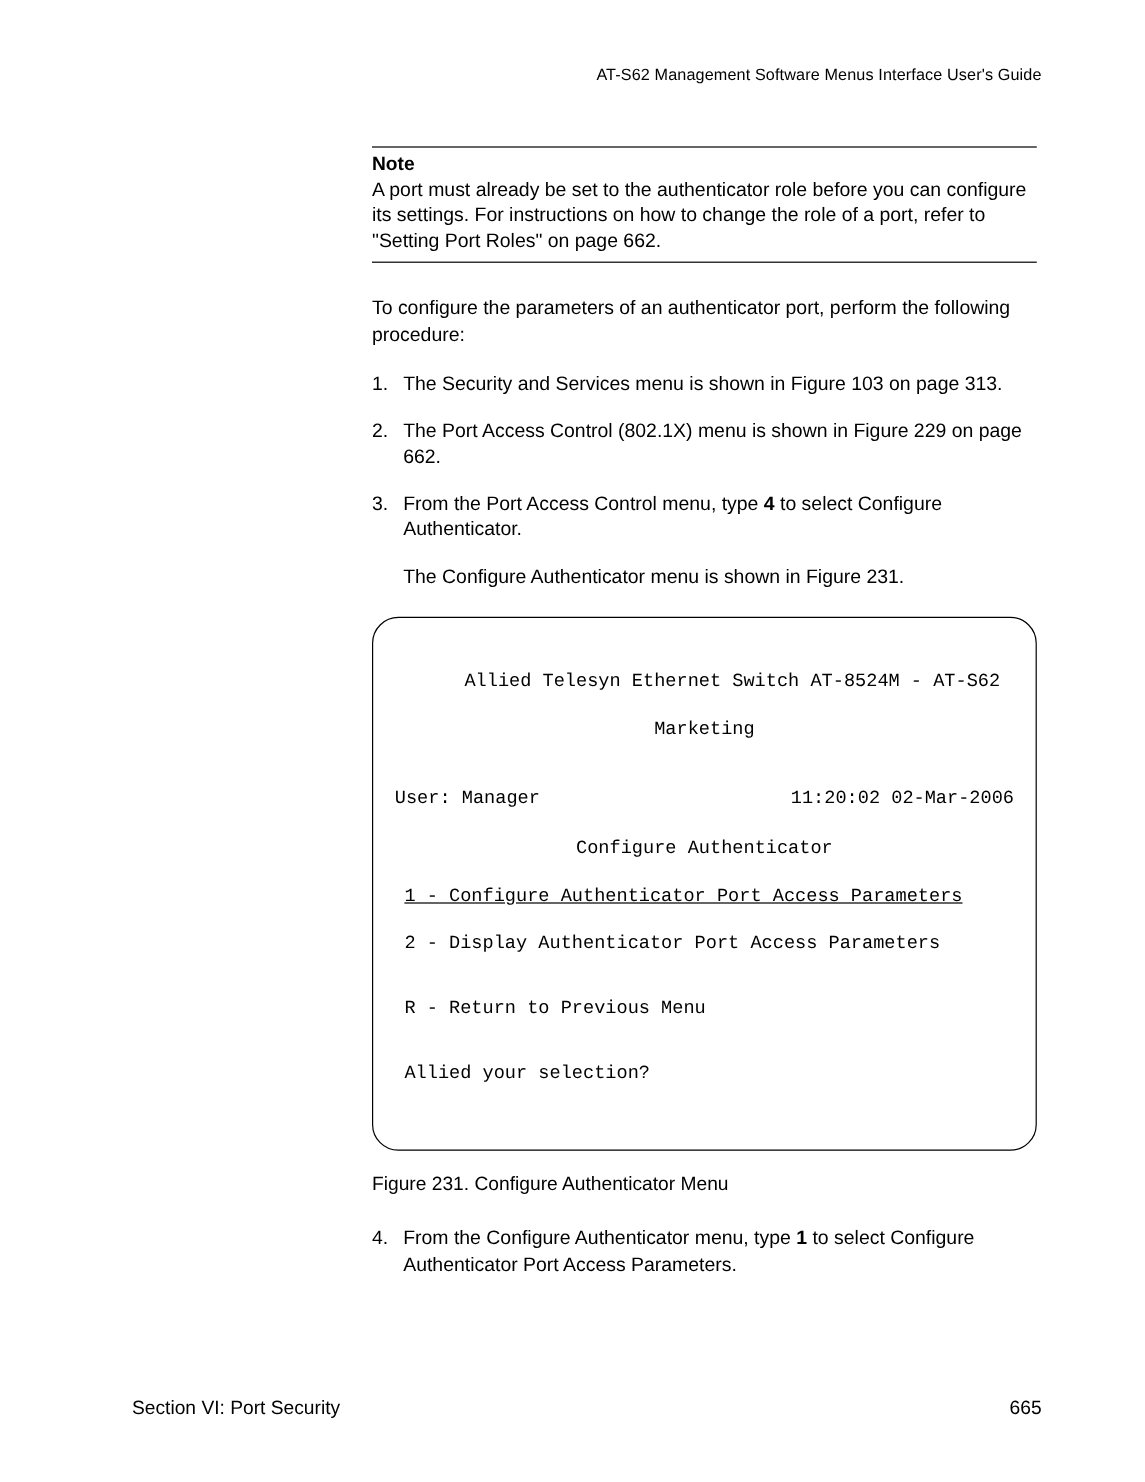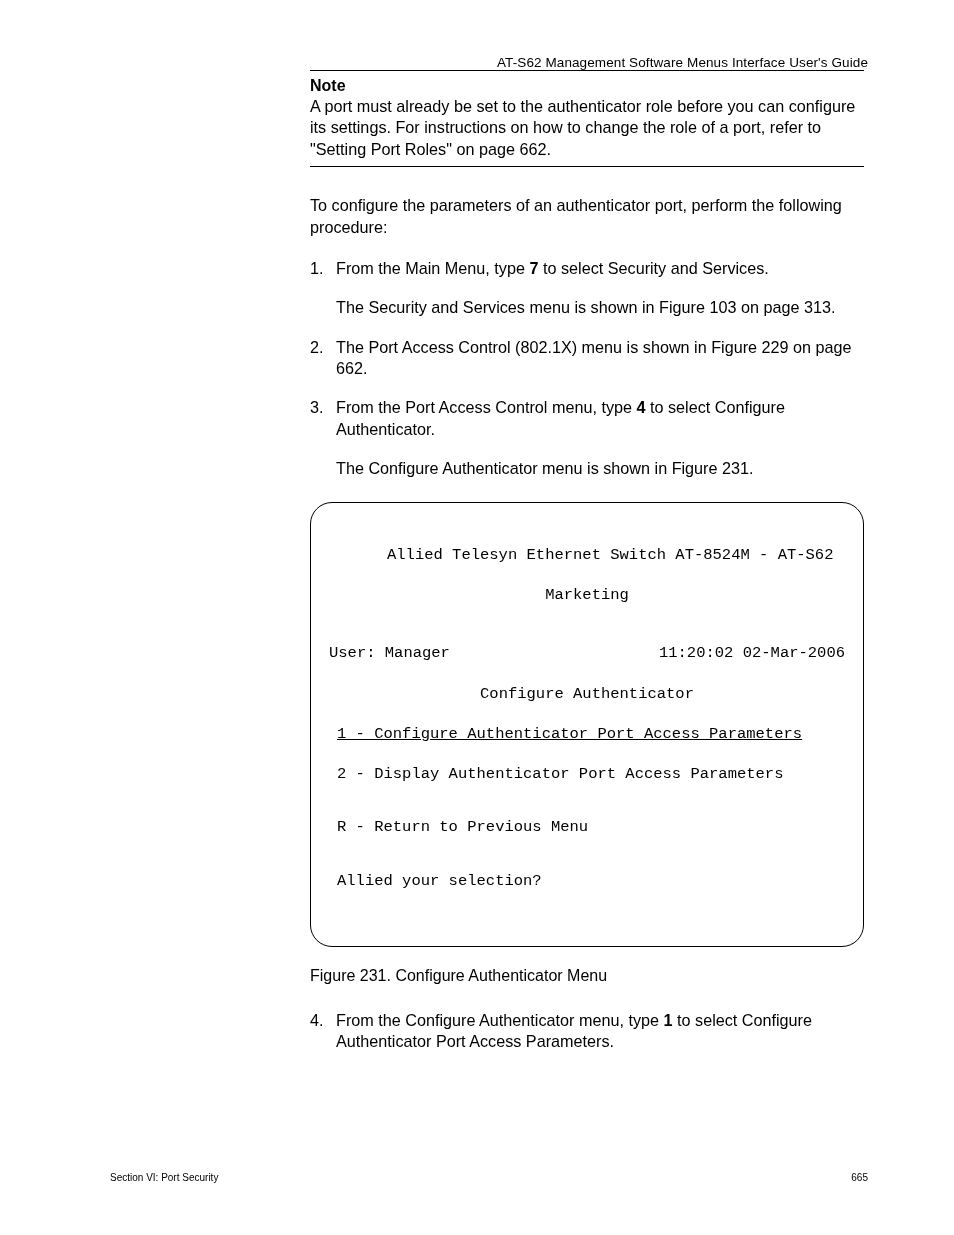--- a/index.html
+++ b/index.html
@@ -16,20 +16,21 @@
   .page {
     position: relative;
     width: 954px;
     height: 1235px;
     box-sizing: border-box;
     padding: 55px 86px 0 110px;
   }
   .running-header {
     text-align: right;
     font-size: 13.5px;
+    margin-bottom: 52px;
     letter-spacing: 0.1px;
   }
   h1.section-title {
     font-family: "Times New Roman", Times, serif;
     font-weight: bold;
     font-size: 27px;
     margin: 0 0 4px 0;
     padding-bottom: 8px;
     border-bottom: 1.5px solid #000;
   }
@@ -106,21 +107,21 @@
     font-size: 16px;
     margin: 18px 0 24px 0;
   }
   .footer {
     position: absolute;
     bottom: 52px;
     left: 110px;
     right: 86px;
     display: flex;
     justify-content: space-between;
-    font-size: 10px;
+    font-size: 16px;
   }
 </style>
 </head>
 <body>
 
 <div class="page">
 
   <div class="running-header">AT-S62 Management Software Menus Interface User's Guide</div>
 
 
@@ -128,21 +129,20 @@
 
     <div class="note-box">
       <div class="note-label">Note</div>
       <div class="note-body">A port must already be set to the authenticator role before you can configure its settings. For instructions on how to change the role of a port, refer to "Setting Port Roles" on page 662.</div>
     </div>
 
     <div class="intro">To configure the parameters of an authenticator port, perform the following procedure:</div>
 
     <ol class="steps">
       <li>
-        <span><span>From the Main Menu, type </span><span class="bold">7</span><span> to select Security and Services.</span></span>
         <div class="step-sub">The Security and Services menu is shown in Figure 103 on page 313.</div>
       </li>
       <li>
         <div class="step-sub">The Port Access Control (802.1X) menu is shown in Figure 229 on page 662.</div>
       </li>
       <li>
         <span><span>From the Port Access Control menu, type </span><span class="bold">4</span><span> to select Configure Authenticator.</span></span>
         <div class="step-sub">The Configure Authenticator menu is shown in Figure 231.</div>
       </li>
     </ol>

